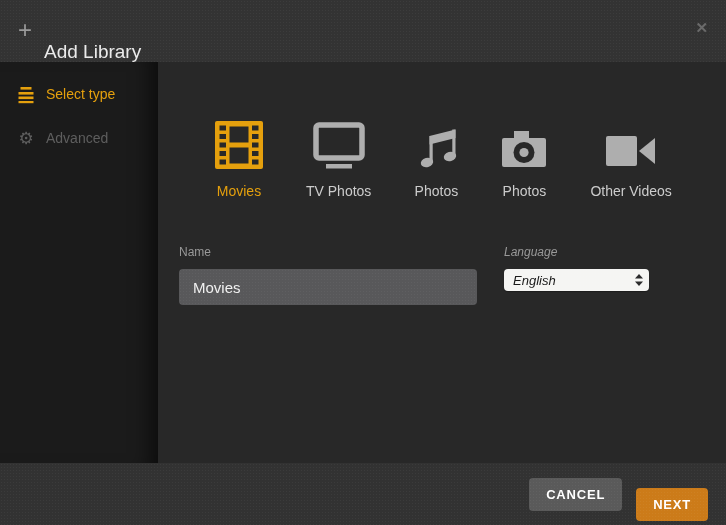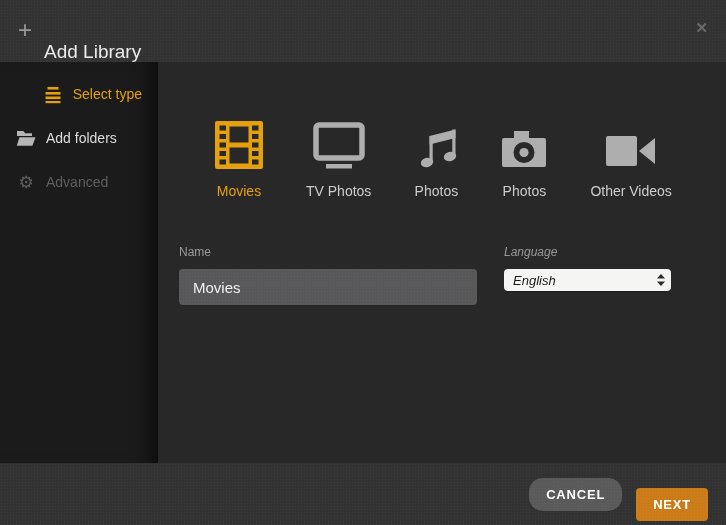--- a/index.html
+++ b/index.html
@@ -48,21 +48,21 @@
     padding-top: 10px;
   }
   .sidebar-item {
     height: 44px;
     display: flex; align-items: center;
     padding: 0 16px;
     font-size: 14px;
     cursor: pointer;
   }
   .sidebar-item .si-icon { width: 20px; height: 20px; margin-right: 10px; display: flex; align-items: center; justify-content: center; }
-  .sidebar-item.active { color: #e5a00d; justify-content: flex-end; }
+  .sidebar-item.active { color: #e5a00d; }
   .sidebar-item.normal { color: #dddddd; }
   .sidebar-item.disabled { color: #5e5e5e; cursor: default; }
   .gear-glyph { font-size: 17px; line-height: 1; color: #5e5e5e; }
 
   
   .main {
     flex: 1;
     background: #282828;
     padding: 26px 20px 0 21px;
   }
@@ -89,21 +89,21 @@
     background-color: #58585a;
     border: none; border-radius: 4px;
     color: #f0f0f0; font-size: 15px;
     font-family: "Liberation Sans", sans-serif;
     padding: 0 14px;
     outline: none;
     display: block;
   }
   .language-group { margin-left: 27px; font-style: italic; }
   .select-box {
-    width: 167px; height: 22px;
+    width: 145px; height: 22px;
     background-color: #f5f5f3;
     border-radius: 4px;
     display: flex; align-items: center;
     padding: 0 6px 0 9px;
     cursor: pointer;
     box-shadow: 0 1px 1px rgba(0,0,0,0.3);
   }
   .select-value { color: #1a1a1a; font-size: 13px; flex: 1; }
   .select-arrows { display: flex; flex-direction: column; gap: 2px; align-items: center; }
 
@@ -118,21 +118,21 @@
   .btn {
     height: 33px;
     border: none; border-radius: 4px;
     color: #ffffff;
     font-family: "Liberation Sans", sans-serif;
     font-size: 13px; font-weight: 700;
     letter-spacing: 0.8px;
     cursor: pointer;
     padding: 0 17px;
   }
-  .btn-cancel { background-color: #5a5a5a; border-radius: 14px; }
+  .btn-cancel { background-color: #5a5a5a; }
   .btn-next { background-color: #cc7b19; margin-top: 20px; }
 </style>
 </head>
 <body>
 
 <div class="dialog">
 
   <div class="header texture">
     <span class="plus-icon">+</span>
     <span class="header-title">Add Library</span>
@@ -147,31 +147,20 @@
           <svg width="20" height="20" viewBox="0 0 20 20">
             <g fill="#e5a00d">
               <rect x="4.5" y="3" width="11" height="2.6"></rect>
               <rect x="2.5" y="8" width="15" height="2.6"></rect>
               <rect x="2.5" y="12.5" width="15" height="2.6"></rect>
               <rect x="2.5" y="17" width="15" height="2.2"></rect>
             </g>
           </svg>
         </span>
         <span>Select type</span>
-      </div>
-      <div class="sidebar-item normal">
-        <span class="si-icon">
-          <svg width="20" height="17" viewBox="0 0 20 17">
-            <g fill="#b5b5b5">
-              <path d="M1 1 L7.2 1 L9.2 3.2 L16 3.2 L16 6 L1 6 Z"></path>
-              <path d="M3.4 7.2 L19.5 7.2 L16.4 15.8 L0.8 15.8 Z"></path>
-            </g>
-          </svg>
-        </span>
-        <span>Add folders</span>
       </div>
       <div class="sidebar-item disabled">
         <span class="si-icon">
             <span class="gear-glyph">⚙</span>
           </span>
         <span>Advanced</span>
       </div>
     </div>
 
     <div class="main">

